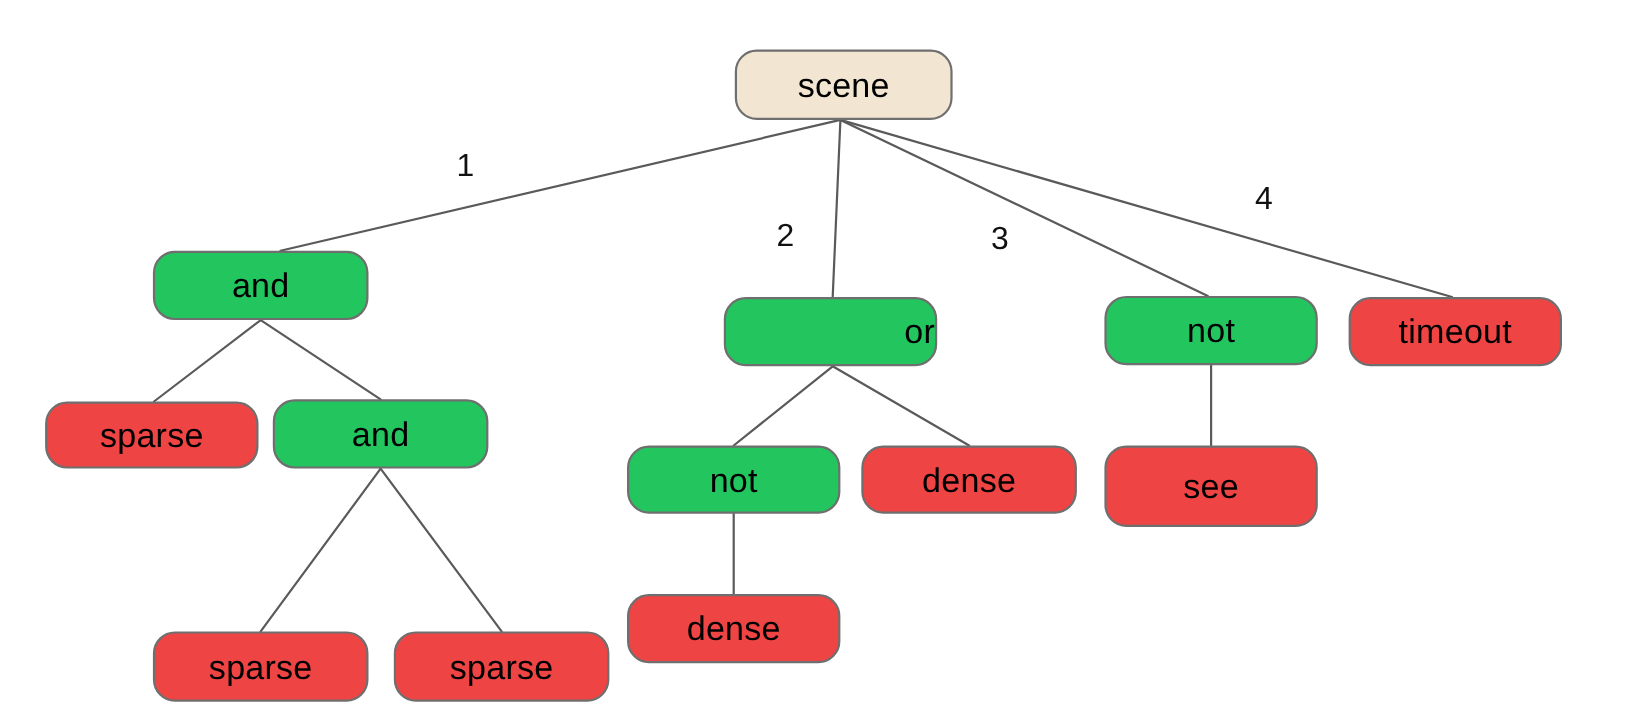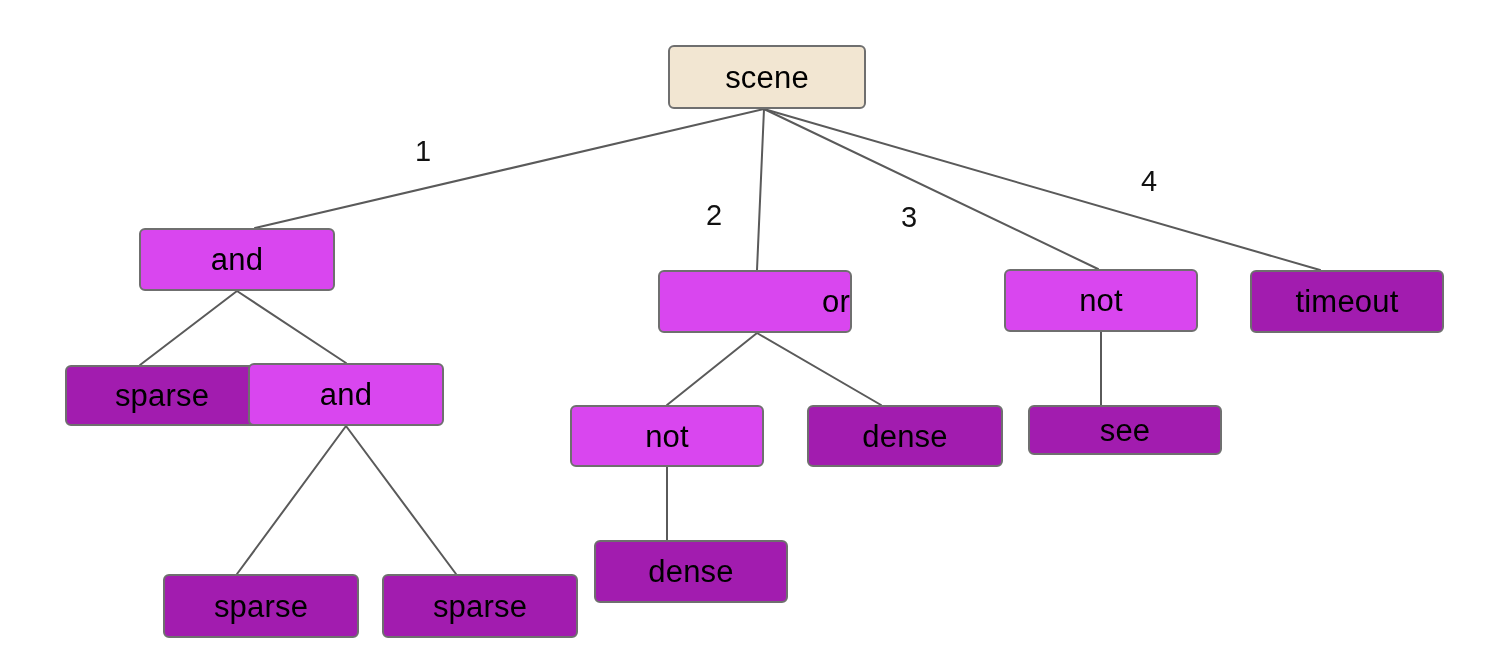--- a/index.html
+++ b/index.html
@@ -21,34 +21,34 @@
     left: 0;
     top: 0;
     width: 1495px;
     height: 662px;
     pointer-events: none;
   }
   .node {
     position: absolute;
     box-sizing: border-box;
     border: 2px solid #6f6f6f;
-    border-radius: 6px;
+    border-radius: 20px;
     display: flex;
     align-items: center;
     justify-content: center;
     color: #000000;
     font-size: 31px;
     line-height: 1;
     letter-spacing: 0.2px;
     white-space: nowrap;
     z-index: 2;
   }
   .node.root  { background: #f2e6d2; }
-  .node.op    { background: #d946ef; }
-  .node.leaf  { background: #a21caf; margin-left: 24px; }
+  .node.op    { background: #22c55e; }
+  .node.leaf  { background: #ef4444; }
 
   .edge-label {
     position: absolute;
     font-size: 29px;
     color: #111111;
     line-height: 1;
     z-index: 3;
     white-space: nowrap;
   }
 </style>
@@ -91,21 +91,21 @@
       </div>
       <div class="node op" style="left: 248px; top: 363px; width: 196px; height: 63px;">
         <span>and</span>
       </div>
       <div class="node op" style="left: 570px; top: 405px; width: 194px; height: 62px;">
         <span>not</span>
       </div>
       <div class="node leaf" style="left: 783px; top: 405px; width: 196px; height: 62px;">
         <span>dense</span>
       </div>
-      <div class="node leaf" style="left: 1004px; top: 405px; width: 194px; height: 50px; text-align: center;">
+      <div class="node leaf" style="left: 1004px; top: 405px; width: 194px; height: 74px; text-align: center;">
         <span>see</span>
       </div>
       <div class="node leaf" style="left: 570px; top: 540px; width: 194px; height: 63px;">
         <span>dense</span>
       </div>
       <div class="node leaf" style="left: 139px; top: 574px; width: 196px; height: 64px;">
         <span>sparse</span>
       </div>
       <div class="node leaf" style="left: 358px; top: 574px; width: 196px; height: 64px;">
         <span>sparse</span>

